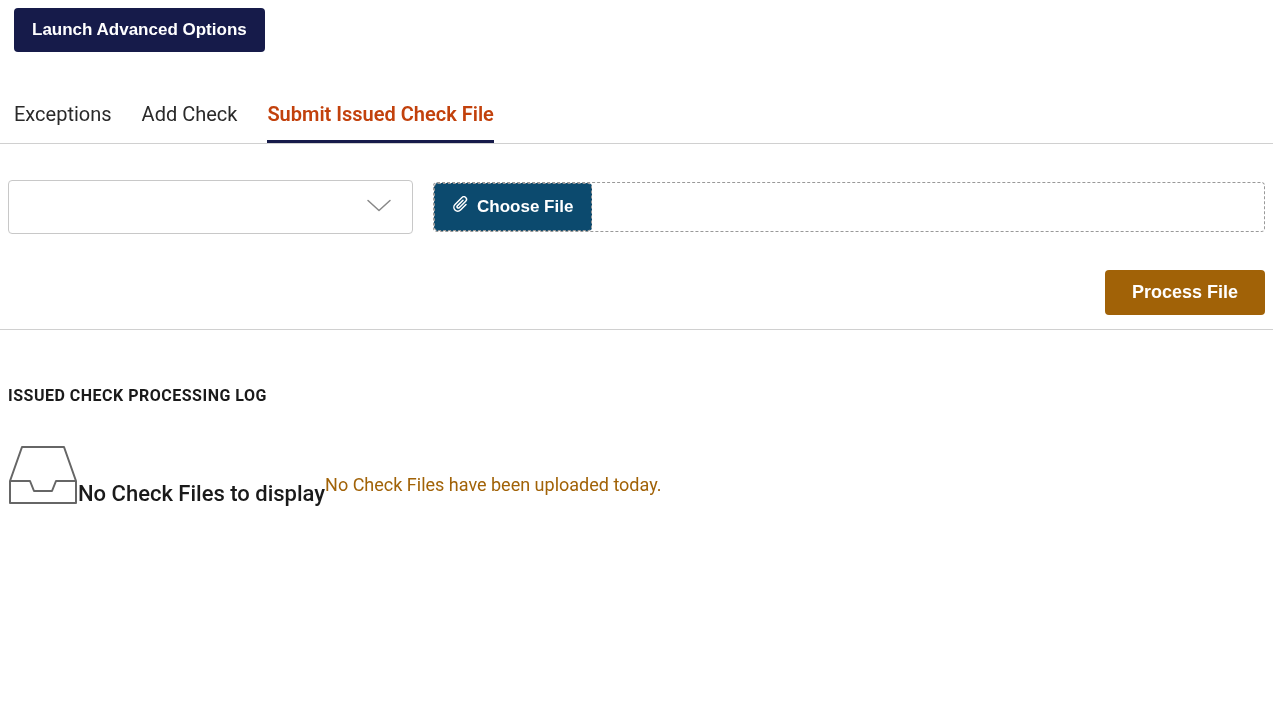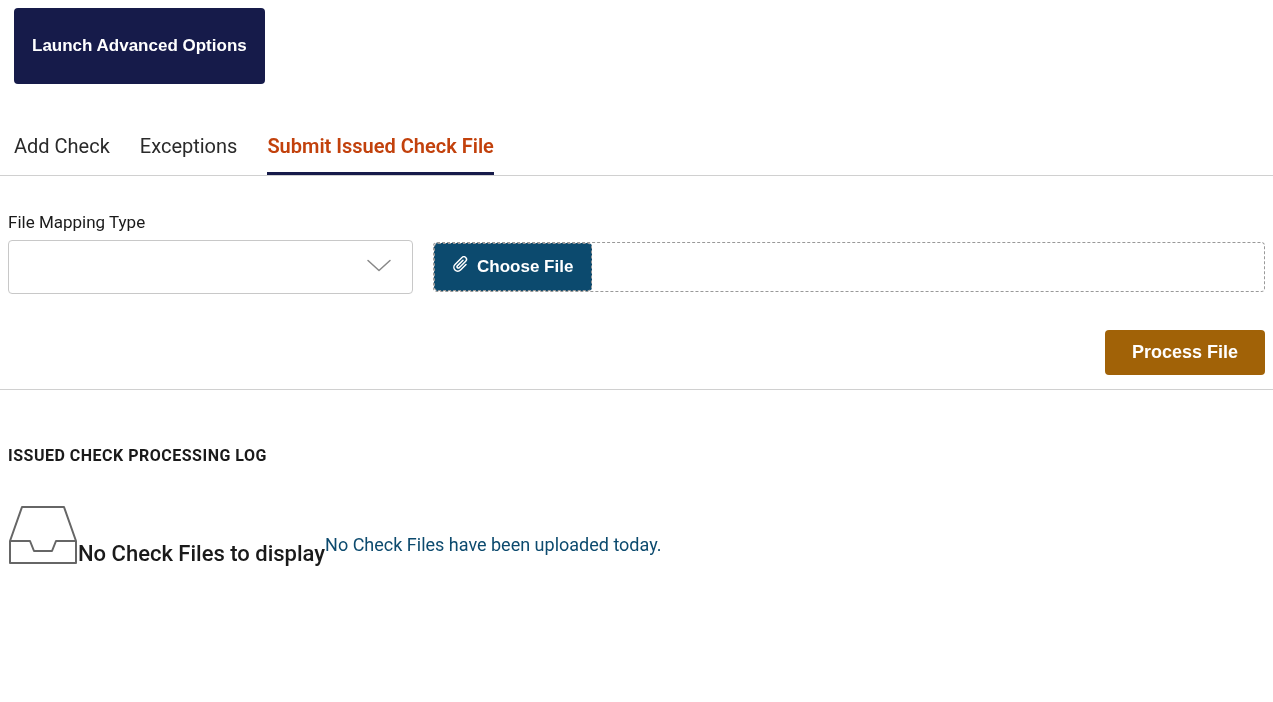--- a/index.html
+++ b/index.html
@@ -23,21 +23,21 @@
     }
     .page-title {
       font-size: 38px;
       font-weight: 400;
       color: #1a1a1a;
     }
     .btn-primary {
       background-color: #161b4a;
       color: #ffffff;
       border: none;
-      padding: 28px 18px;
+      padding: 12px 18px;
       font-size: 17px;
       font-weight: 600;
       border-radius: 4px;
       cursor: pointer;
     }
     .tabs {
       display: flex;
       gap: 30px;
       padding: 0 14px;
       margin-top: 50px;
@@ -150,41 +150,40 @@
       margin-top: 40px;
     }
     .empty-title {
       font-size: 22px;
       font-weight: 500;
       color: #1a1a1a;
       margin-top: 32px;
     }
     .empty-subtitle {
       font-size: 18px;
-      color: #0c4a6e;
+      color: #a16207;
       margin-top: 14px;
     }
   </style>
 </head>
 <body>
 
 <div class="header-row">
   <button class="btn-primary">Launch Advanced Options</button>
 </div>
 
 <div class="tabs">
+  <div class="tab">Exceptions</div>
   <div class="tab">Add Check</div>
-  <div class="tab">Exceptions</div>
   <div class="tab active">Submit Issued Check File</div>
 </div>
 
 <div class="form-section">
   <div class="form-row">
     <div class="field-group">
-      <label class="field-label">File Mapping Type</label>
       <div class="select-wrap">
         <span></span>
         <span class="chevron-down">
           <svg width="26" height="14" viewBox="0 0 26 14" fill="none">
             <path d="M2 2 L13 12 L24 2" stroke="#888888" stroke-width="1.5" fill="none" stroke-linecap="round" stroke-linejoin="round"></path>
           </svg>
         </span>
       </div>
     </div>
     <div class="file-chooser-area">

